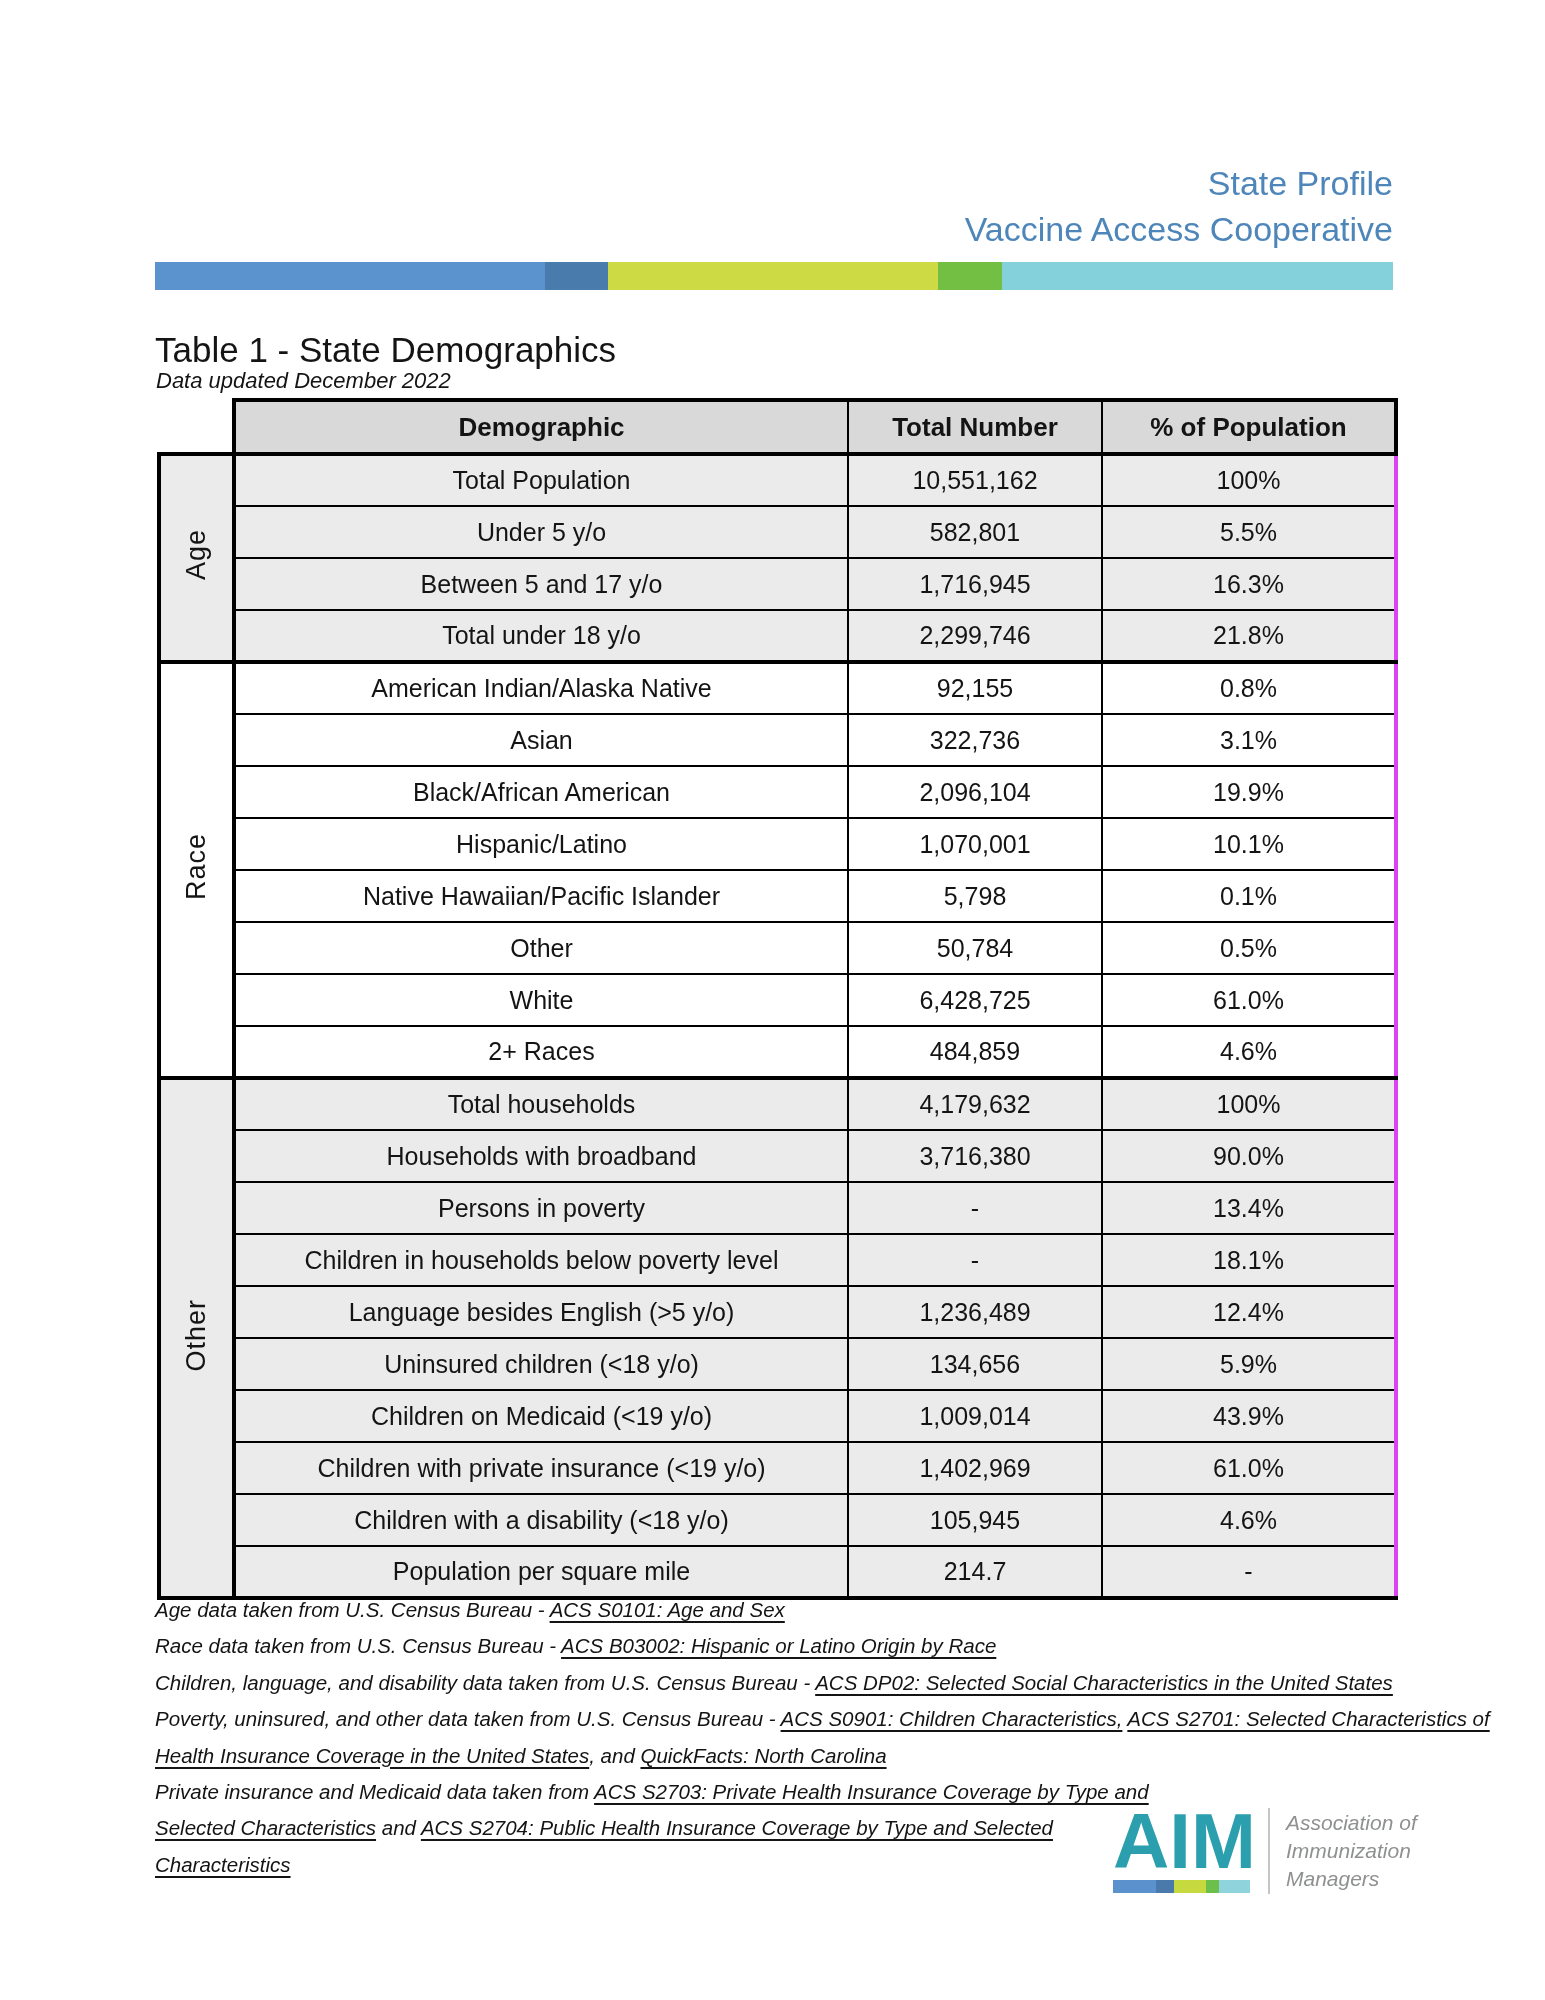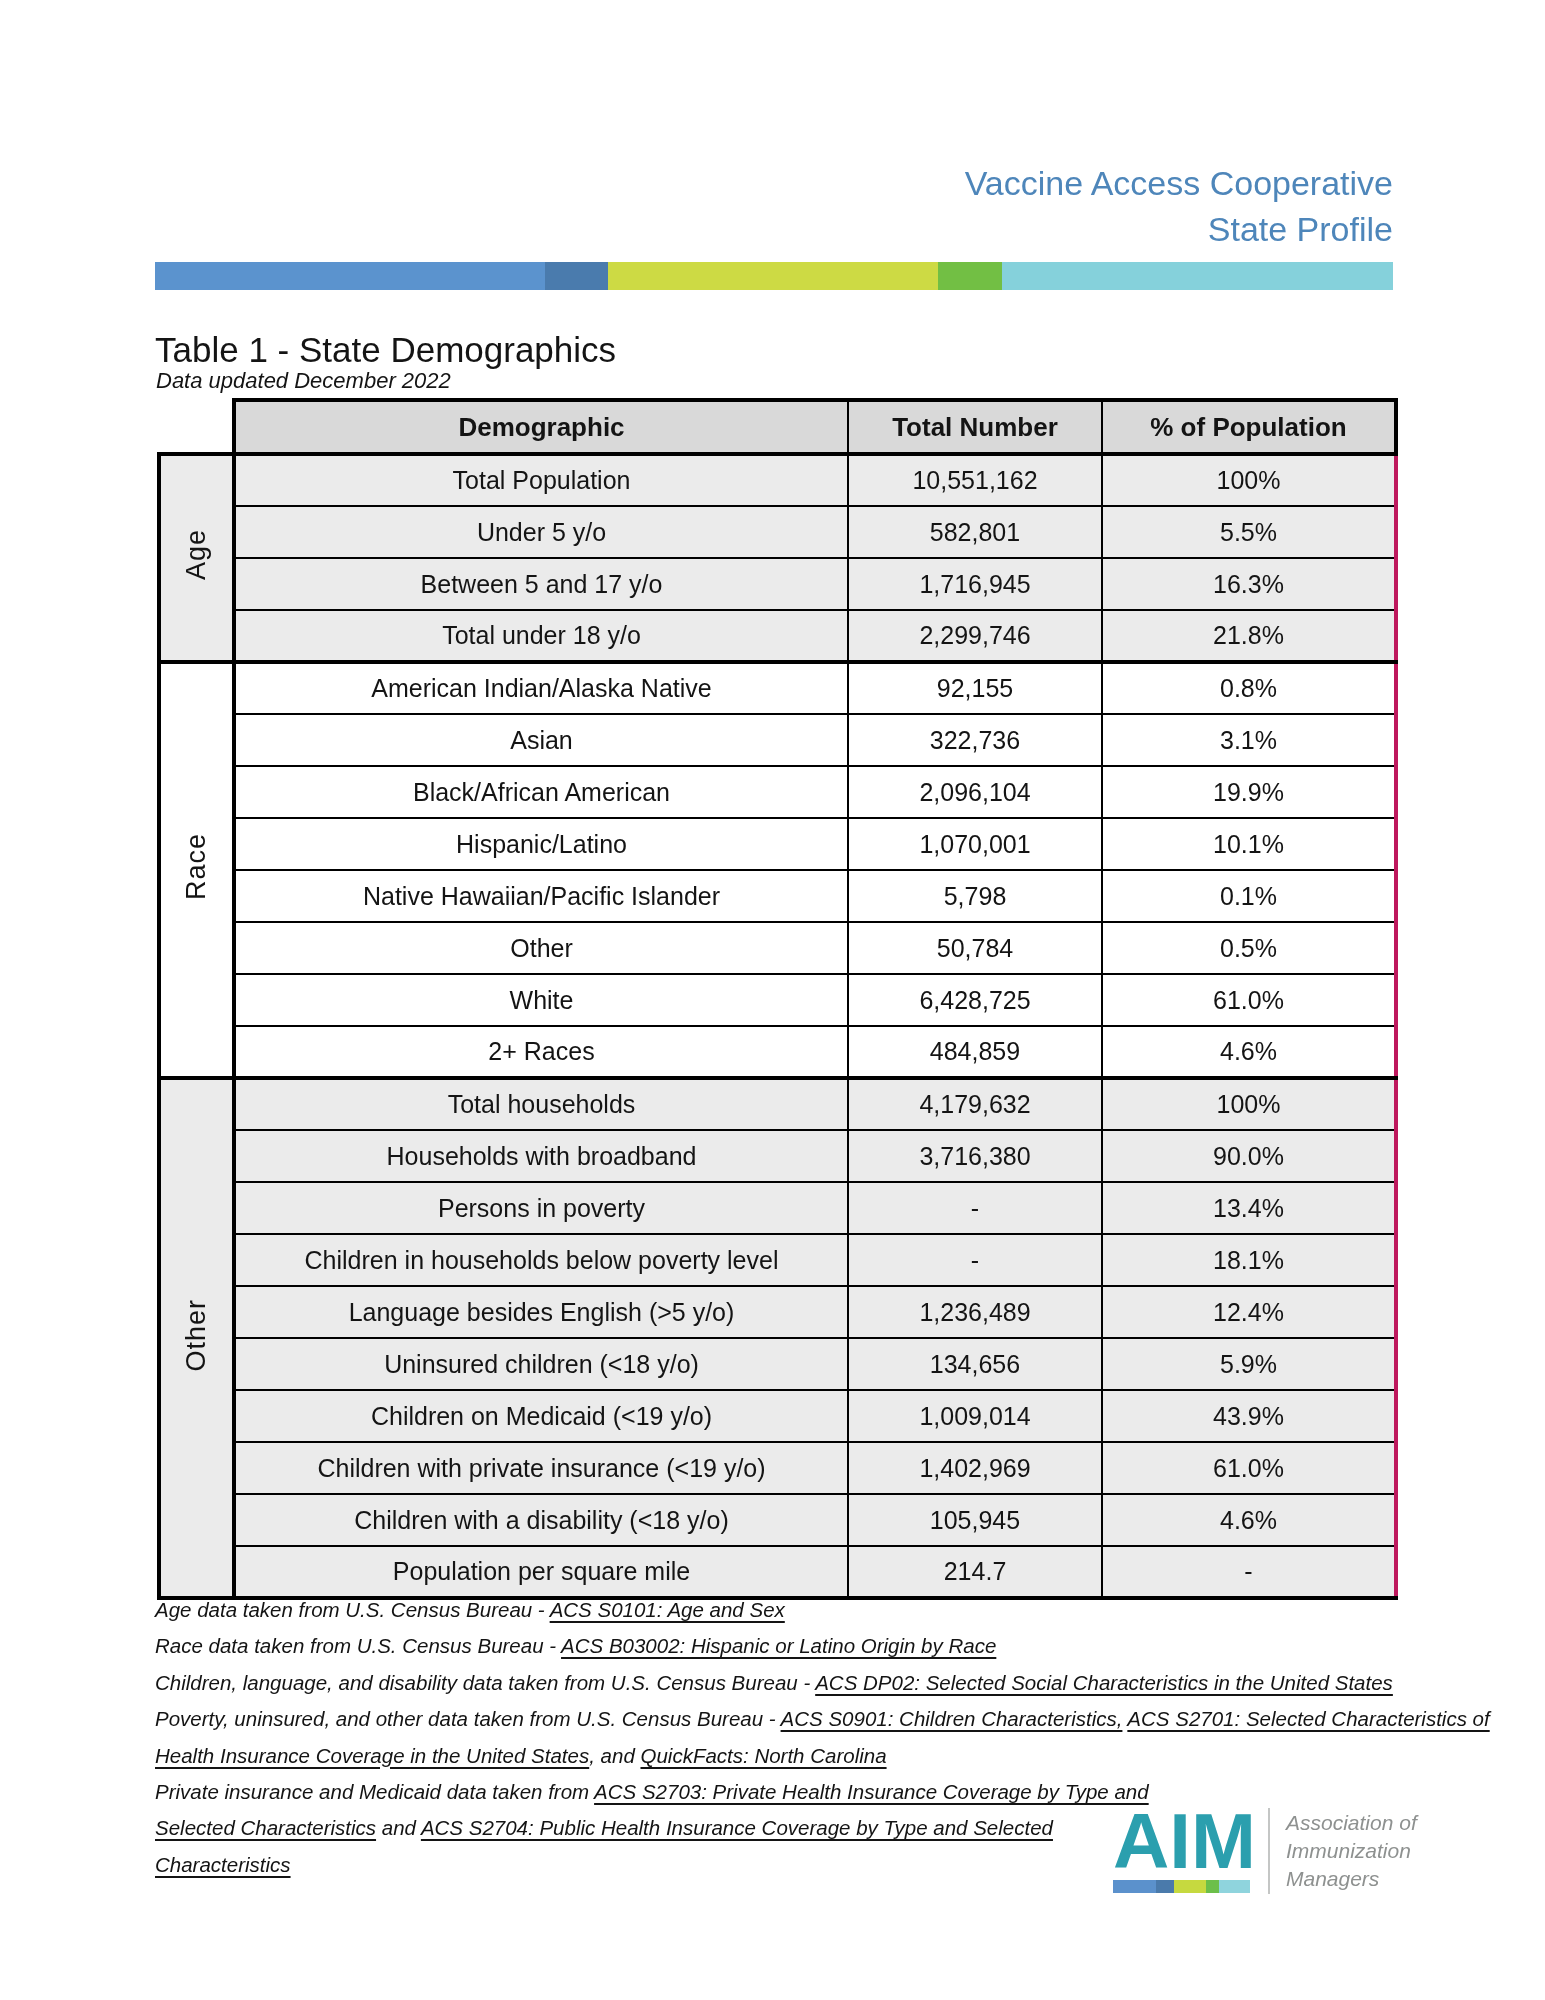--- a/index.html
+++ b/index.html
@@ -45,21 +45,21 @@
     padding:0; font-weight:400; overflow:hidden;
   }
   .demo-table thead th {
     background:#d9d9d9; font-weight:700; font-size:26px; height:54px;
     border-top:4px solid #000; border-bottom:4px solid #000;
   }
   .demo-table thead th.col-demo { border-left:4px solid #000; }
   .demo-table thead th.col-pct  { border-right:4px solid #000; }
   .demo-table thead th.corner   { border:none; background:#ffffff; }
   .demo-table td { height:52px; background:#ffffff; }
-  .demo-table td.col-pct { border-right:4px solid #be185d; }
+  .demo-table td.col-pct { border-right:4px solid #d946ef; }
   tr.sec-shaded td, th.rowlabel.shaded { background:#ebebeb; }
   th.rowlabel {
     border-left:4px solid #000; border-right:4px solid #000;
     border-top:4px solid #000; border-bottom:4px solid #000;
     background:#ffffff; font-weight:400;
   }
   tr.sec-start td { border-top:4px solid #000; }
   tr.sec-end td   { border-bottom:4px solid #000; }
   .vert {
     writing-mode:vertical-rl; transform:rotate(180deg);
@@ -87,22 +87,22 @@
   .aim-stripe > div { height:100%; }
   .aim-divider { width:2px; height:86px; background:#c4c6c5; margin:0 16px 0 12px; }
   .aim-org { font-size:21px; line-height:28px; color:#8e9190; font-weight:400;font-style:italic; }
 </style>
 </head>
 <body>
 
 <div class="page">
 
   <div class="program-block">
+    <div>State Profile</div>
     <div>Vaccine Access Cooperative</div>
-    <div>State Profile</div>
   </div>
   <div class="stripe" id="header-stripe">
       <div style="width: 390px; background: rgb(91, 147, 206);"></div>
       <div style="width: 63px; background: rgb(74, 123, 173);"></div>
       <div style="width: 330px; background: rgb(205, 218, 68);"></div>
       <div style="width: 64px; background: rgb(114, 191, 68);"></div>
       <div style="width: 391px; background: rgb(133, 209, 219);"></div>
     </div>
 
   <div class="table-title">Table 1 - State Demographics</div>

